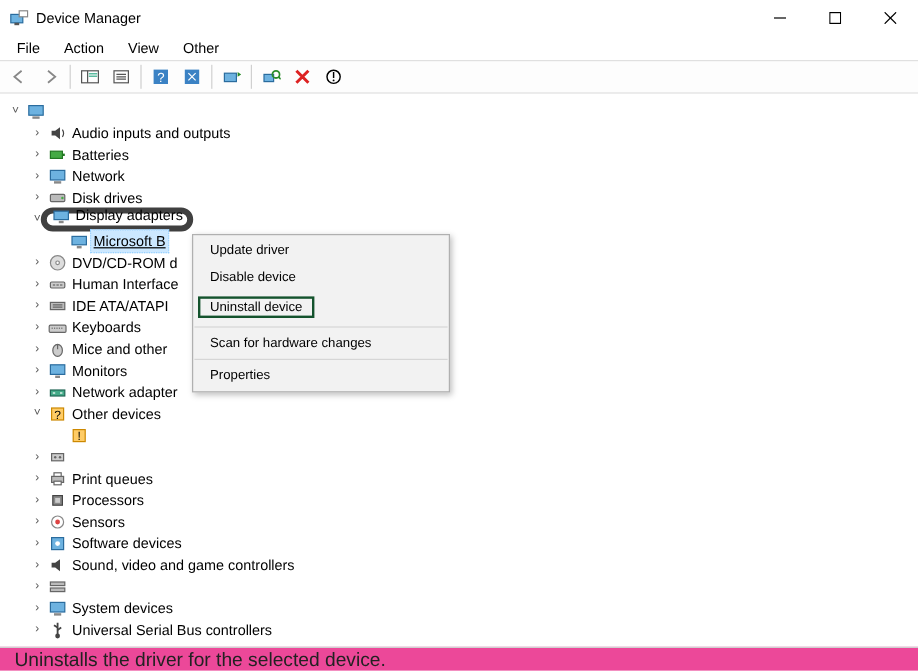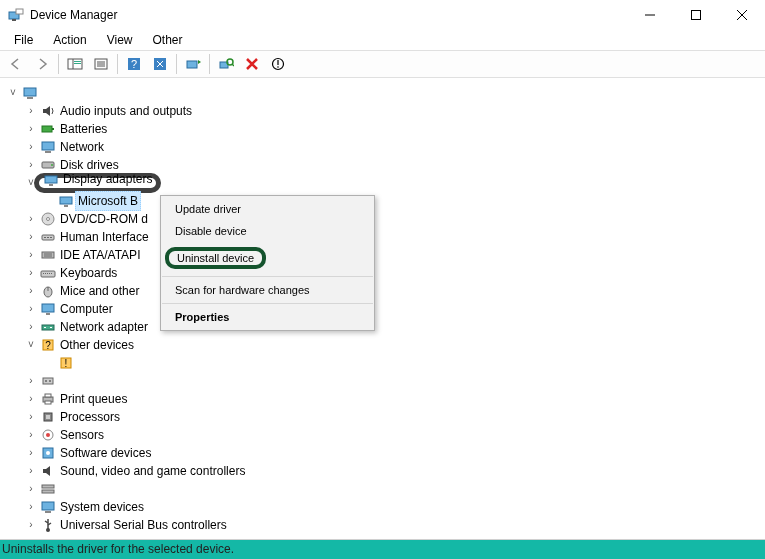--- a/index.html
+++ b/index.html
@@ -11,34 +11,34 @@
 .titlebar .ctrl svg { width: 10px; height: 10px; }
 .menubar { display: flex; gap: 4px; padding: 2px 6px; height: 20px; align-items: center; }
 .menubar .mitem { padding: 2px 8px; font-size: 12px; }
 .toolbar { display: flex; align-items: center; gap: 2px; padding: 3px 4px; border-top: 1px solid #e0e0e0; border-bottom: 1px solid #e0e0e0; height: 28px; background: #fdfdfd;}
 .toolbar .tbtn { width: 24px; height: 22px; display: flex; align-items: center; justify-content: center; border: 1px solid transparent; }
 .toolbar .sep { width: 1px; height: 20px; background: #d0d0d0; margin: 0 2px; }
 .tree { padding: 6px 4px 4px 6px; height: calc(559px - 30px - 20px - 28px - 20px); overflow: auto; }
 .node { display: flex; align-items: center; height: 18px; line-height: 18px; white-space: nowrap; }
 .indent0 { padding-left: 0; }
 .indent1 { padding-left: 18px; }
-.indent2 { padding-left: 36px; }
+.indent2 { padding-left: 36px; text-decoration: underline; }
 .expander { width: 14px; height: 14px; display: flex; align-items: center; justify-content: center; color: #555; font-size: 10px;}
 .expander.hidden { visibility: hidden; }
 .nicon { width: 16px; height: 16px; margin: 0 4px 0 2px; display:flex; align-items:center; justify-content:center;}
 .label { font-size: 12px; }
 .selected .label { background: #cce8ff; border: 1px dotted #99d1ff; padding: 0 2px; margin-left: -3px;}
 .ring { border: 5px solid #404040; border-radius: 12px; padding: 0 4px; display: inline-flex; align-items: flex-end; height: 20px; margin-left: -4px;}
 .ring .nicon{margin-left:0;}
 .context-menu { position: absolute; left: 160px; top: 195px; width: 215px; background: #f2f2f2; border: 1px solid #b0b0b0; box-shadow: 2px 2px 5px rgba(0,0,0,0.25); padding: 2px 0;}
 .context-menu .citem { padding: 5px 14px; font-size: 11px; }
 .context-menu .csep { height: 1px; background: #d6d6d6; margin: 2px 1px; }
-.context-menu .ring-inner { display: inline-block; border: 4px solid #14532d; border-radius: 10px; padding: 1px 8px; margin-left: -10px; }
-.context-menu .bold { font-weight: 700; }
-.statusbar { position: absolute; bottom: 0; left: 0; right: 0; height: 20px; border-top: 1px solid #d0d0d0; background: #14b8a6; padding: 2px 2px; font-size: 12px; color: #222;}
+.context-menu .ring-inner { display: inline-block; border: 2px solid #14532d; border-radius: 0; padding: 1px 8px; margin-left: -10px; }
+.context-menu .bold { font-weight: 400; }
+.statusbar { position: absolute; bottom: 0; left: 0; right: 0; height: 20px; border-top: 1px solid #d0d0d0; background: #ec4899; padding: 2px 12px; font-size: 16px; color: #222;}
 svg { display: block; }
 </style>
 </head>
 <body>
 
 <div class="titlebar">
   <span class="app-icon">
     <svg width="16" height="16" viewBox="0 0 16 16">
         <rect x="1" y="5" width="10" height="7" fill="#6db2e0" stroke="#2a6c9e"></rect>
         <rect x="4" y="12" width="4" height="2" fill="#555"></rect>
@@ -283,21 +283,21 @@
   </div>
 
   <div class="node indent1">
     <span class="expander">›</span>
     <span class="nicon">
         <svg width="16" height="16" viewBox="0 0 16 16">
           <rect x="2" y="3" width="12" height="8" fill="#6db2e0" stroke="#2a6c9e"></rect>
           <rect x="6" y="12" width="4" height="2" fill="#888"></rect>
         </svg>
       </span>
-    <span class="label">Computer</span>
+    <span class="label">Monitors</span>
   </div>
 
   <div class="node indent1">
     <span class="expander">›</span>
     <span class="nicon">
         <svg width="16" height="16" viewBox="0 0 16 16">
           <rect x="2" y="6" width="12" height="5" fill="#4a8" stroke="#265"></rect>
           <rect x="4" y="8" width="2" height="1" fill="#fff"></rect>
           <rect x="10" y="8" width="2" height="1" fill="#fff"></rect>
         </svg>

